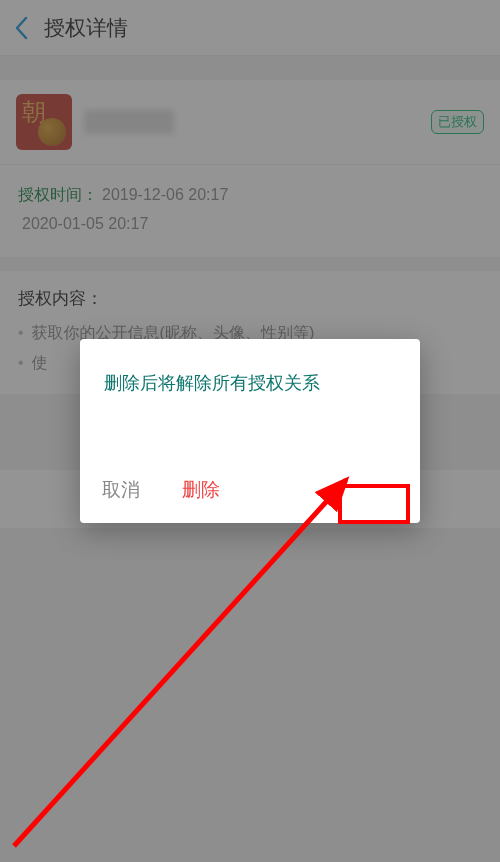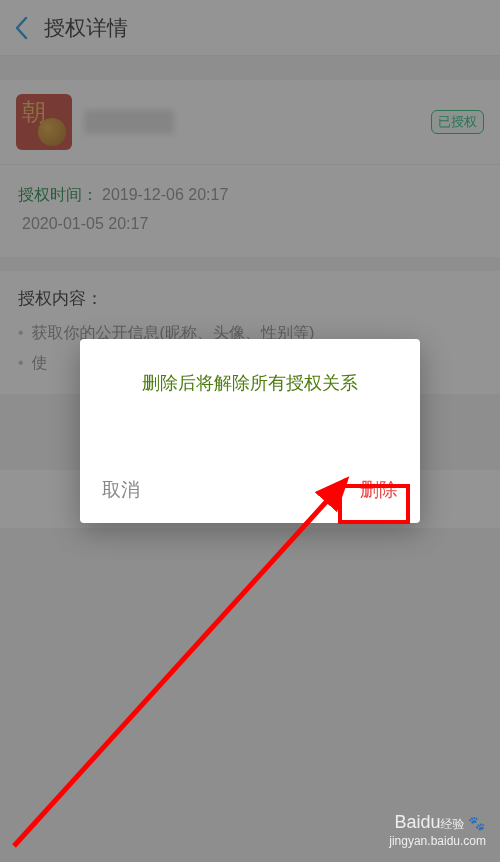--- a/index.html
+++ b/index.html
@@ -123,26 +123,25 @@
     .dialog {
       width: 340px;
       background: #ffffff;
       border-radius: 4px;
       box-shadow: 0 8px 30px rgba(0,0,0,0.3);
       position: relative;
     }
     .dialog-body {
       padding: 32px 24px 66px 24px;
       font-size: 18px;
-      color: #4d7c0f;
-      text-align: center;
+      color: #0f766e;
     }
     .dialog-actions {
       display: flex;
-      justify-content: space-between;
+      justify-content: flex-start;
       padding: 14px 18px 18px 18px;
       gap: 34px;
     }
     .dialog-btn {
       font-size: 19px;
       background: none;
       border: none;
       cursor: pointer;
       padding: 2px 4px;
     }
@@ -239,19 +238,13 @@
 
   <svg class="red-arrow" viewBox="0 0 430 430">
     <defs>
       <marker id="ah" markerWidth="8" markerHeight="8" refX="6" refY="3" orient="auto">
         <path d="M0,0 L7,3 L0,6 Z" fill="#ff0000"></path>
       </marker>
     </defs>
     <line x1="6" y1="424" x2="338" y2="58" stroke="#ff0000" stroke-width="5" marker-end="url(#ah)"></line>
   </svg>
 
-  <div class="watermark">
-    <div>
-      <span class="brand">Baidu</span><span>经验</span><span class="paw">🐾</span>
-    </div>
-    <div>jingyan.baidu.com</div>
-  </div>
 </div>
 
 </body></html>

